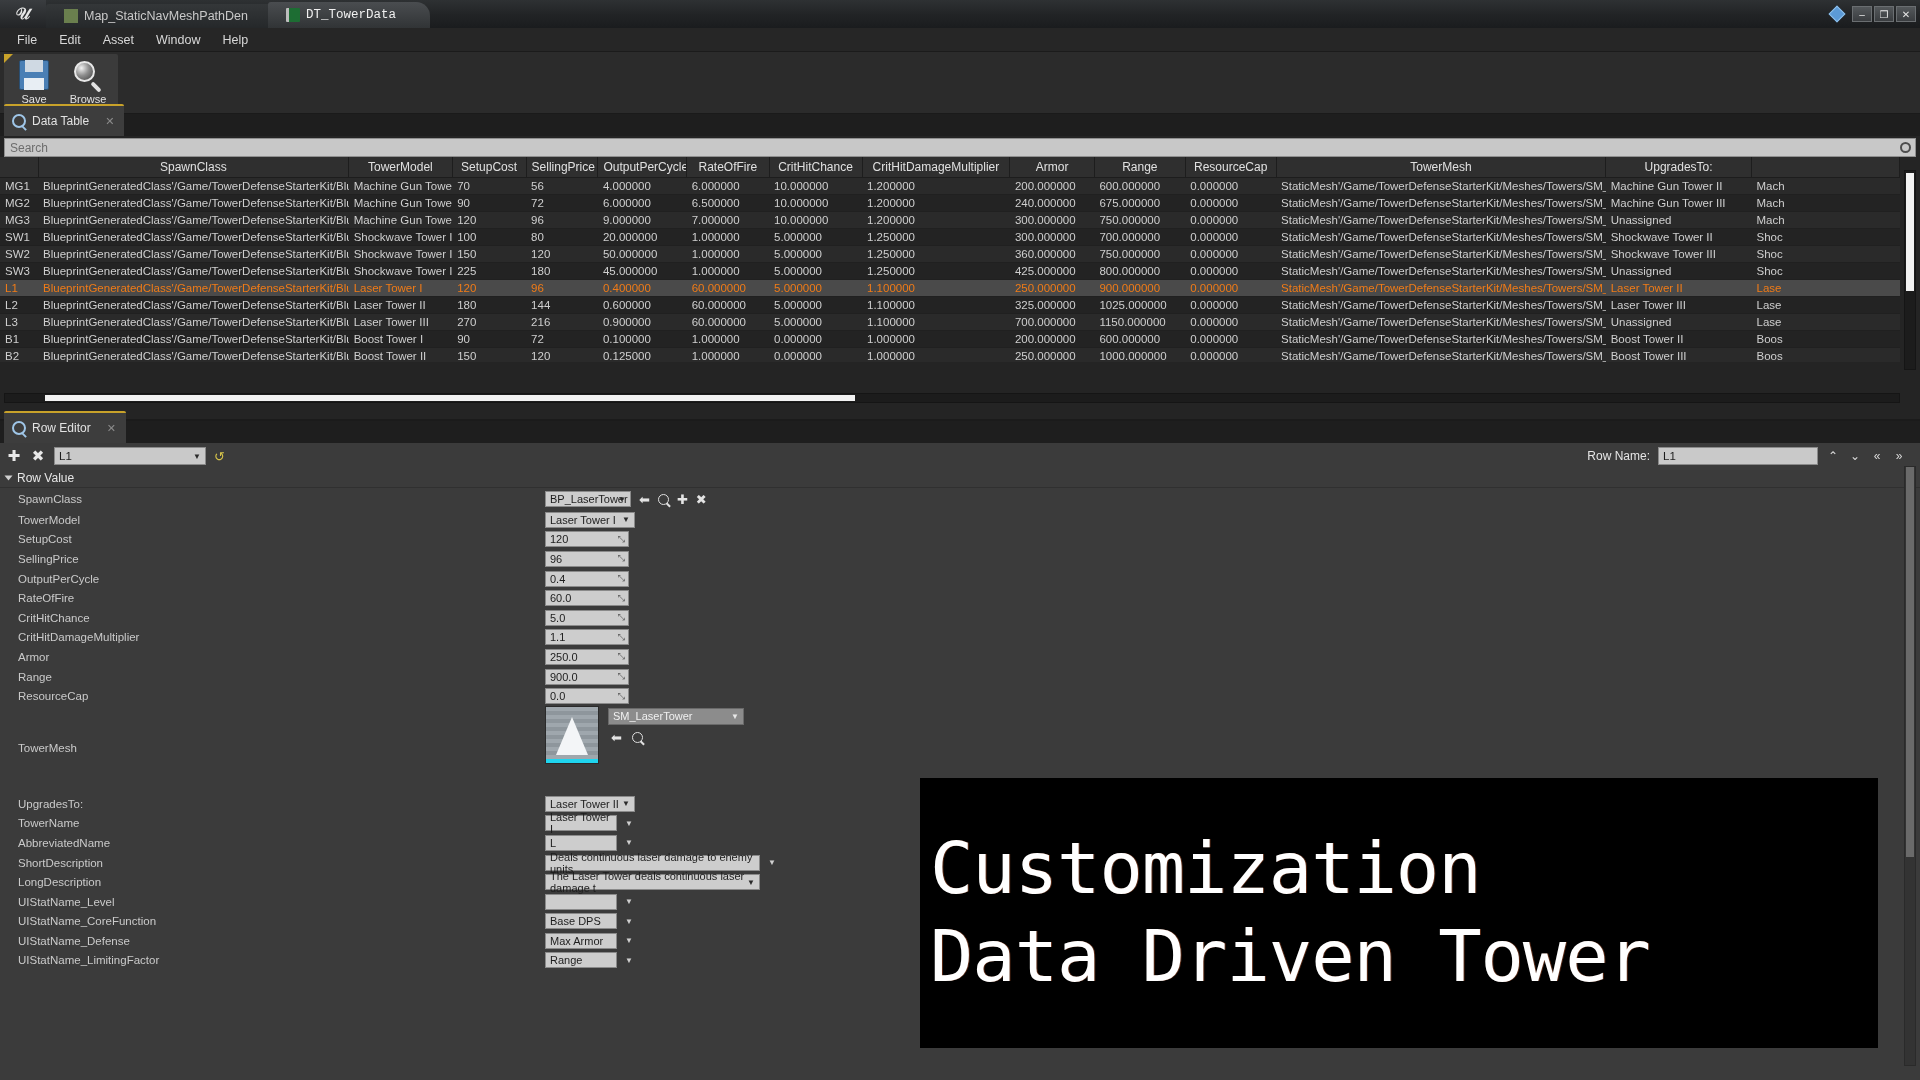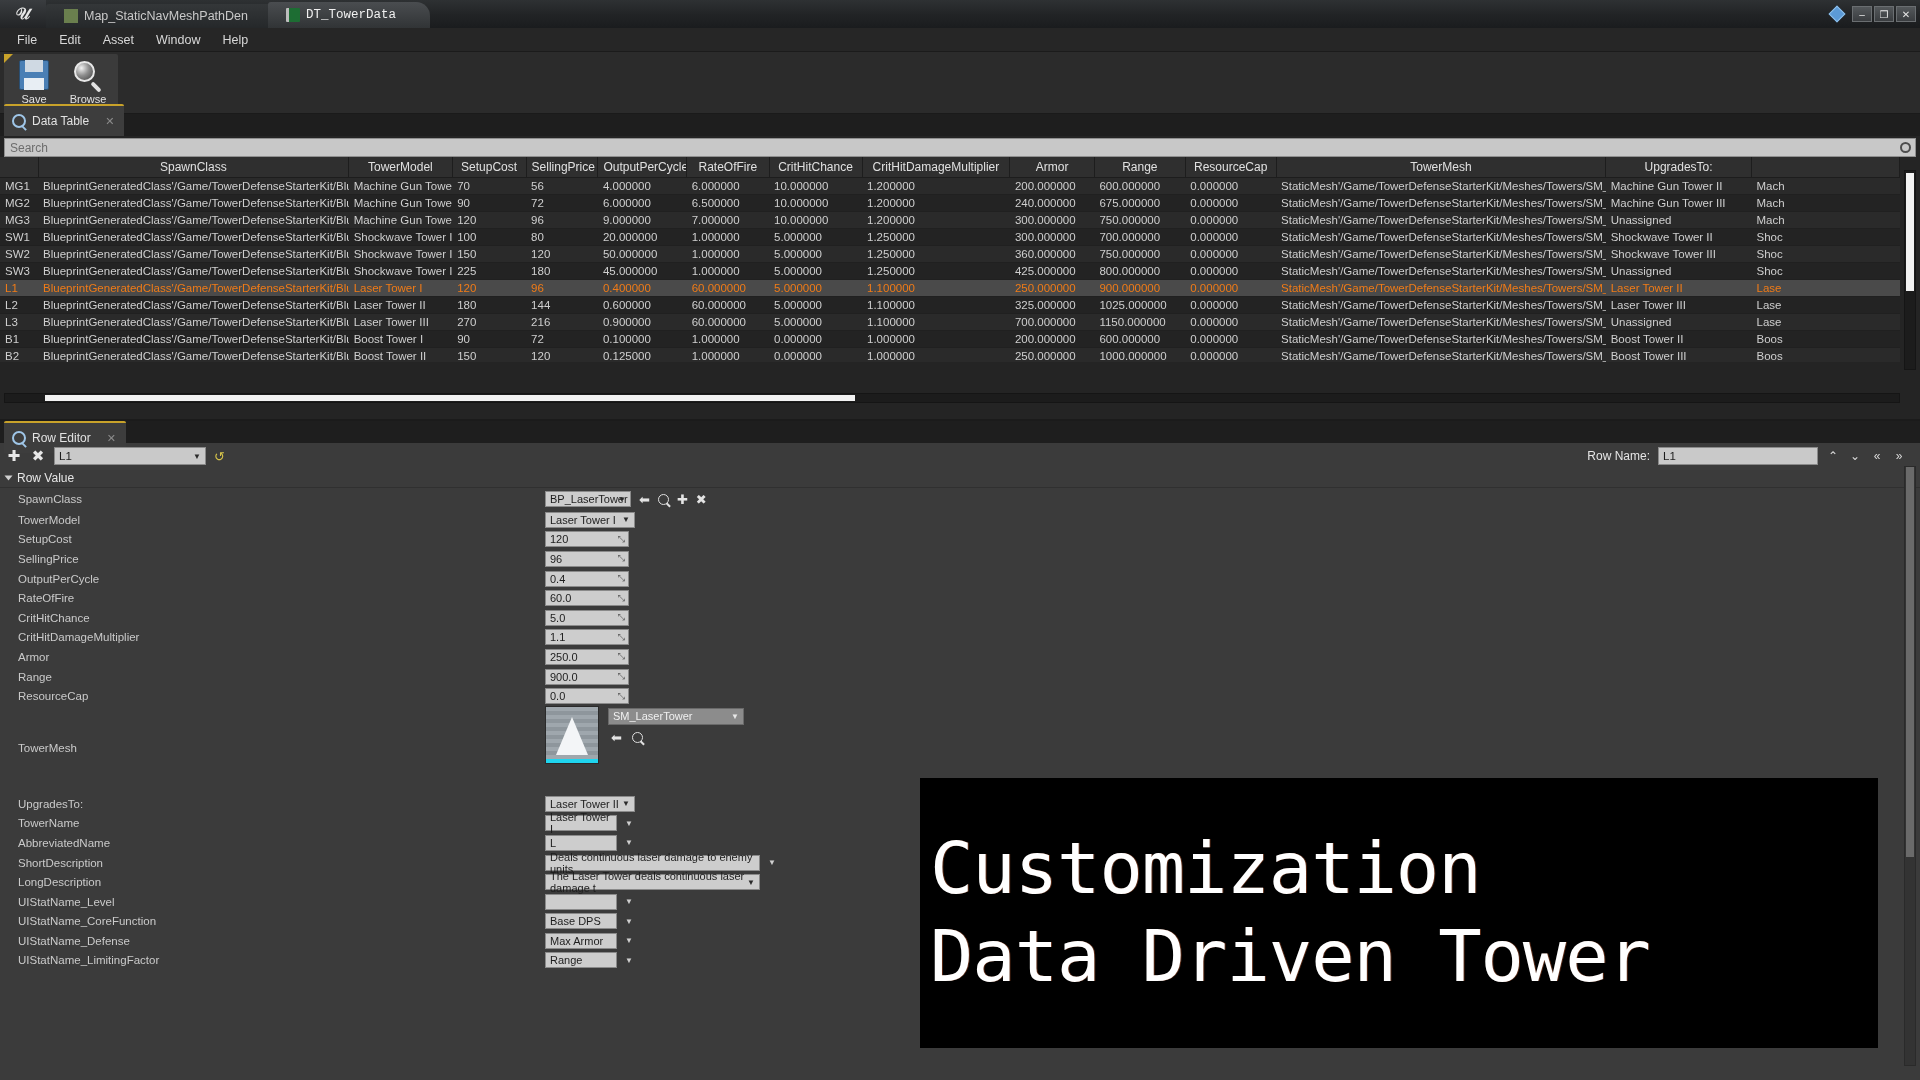--- a/index.html
+++ b/index.html
@@ -116,21 +116,21 @@
   .dt-scrollwrap { height:205px; overflow:hidden; position:relative; }
   .rowkey { color:#d8d8d8; padding-left:6px; }
 
   .hscroll-track { position:absolute; left:4px; right:20px; bottom:16px; height:10px; background:#1c1c1c; border:1px solid #151515;}
   .hscroll-thumb { position:absolute; left:40px; top:1px; width:810px; height:6px; background:#f2f2f2; }
   .vscroll-track { position:absolute; right:4px; top:56px; width:12px; height:200px; background:#1c1c1c; border:1px solid #151515;}
   .vscroll-thumb { position:absolute; left:1px; top:2px; width:8px; height:118px; background:#f2f2f2; }
 
   
   .re-panel { position:absolute; left:0; top:421px; width:1920px; height:659px; background:#3b3b3b; }
-  .re-tabrow { height:22px; display:flex; padding-left:4px; background:#1e1e1e; }
+  .re-tabrow { height:22px; display:flex; align-items:flex-end; padding-left:4px; background:#1e1e1e; }
   .re-toolbar { height:26px; background:#3b3b3b; display:flex; align-items:center; padding:0 6px; gap:8px; }
   .ic-btn { font-size:15px; color:#e8e8e8; width:16px; text-align:center; }
   .combo {
     height:18px; background:#c9c9c9; border:1px solid #8a8a8a; display:flex; align-items:center;
     padding:0 4px; font-size:11.5px; color:#1d1d1d; position:relative; min-width:50px;
   }
   .combo .carat { position:absolute; right:4px; font-size:8px; color:#2a2a2a; }
   .combo.wide { width:152px; }
   .undo-ico { color:#d4c24a; font-size:13px; }
   .rowname-wrap { margin-left:auto; display:flex; align-items:center; gap:8px; padding-right:8px; }

